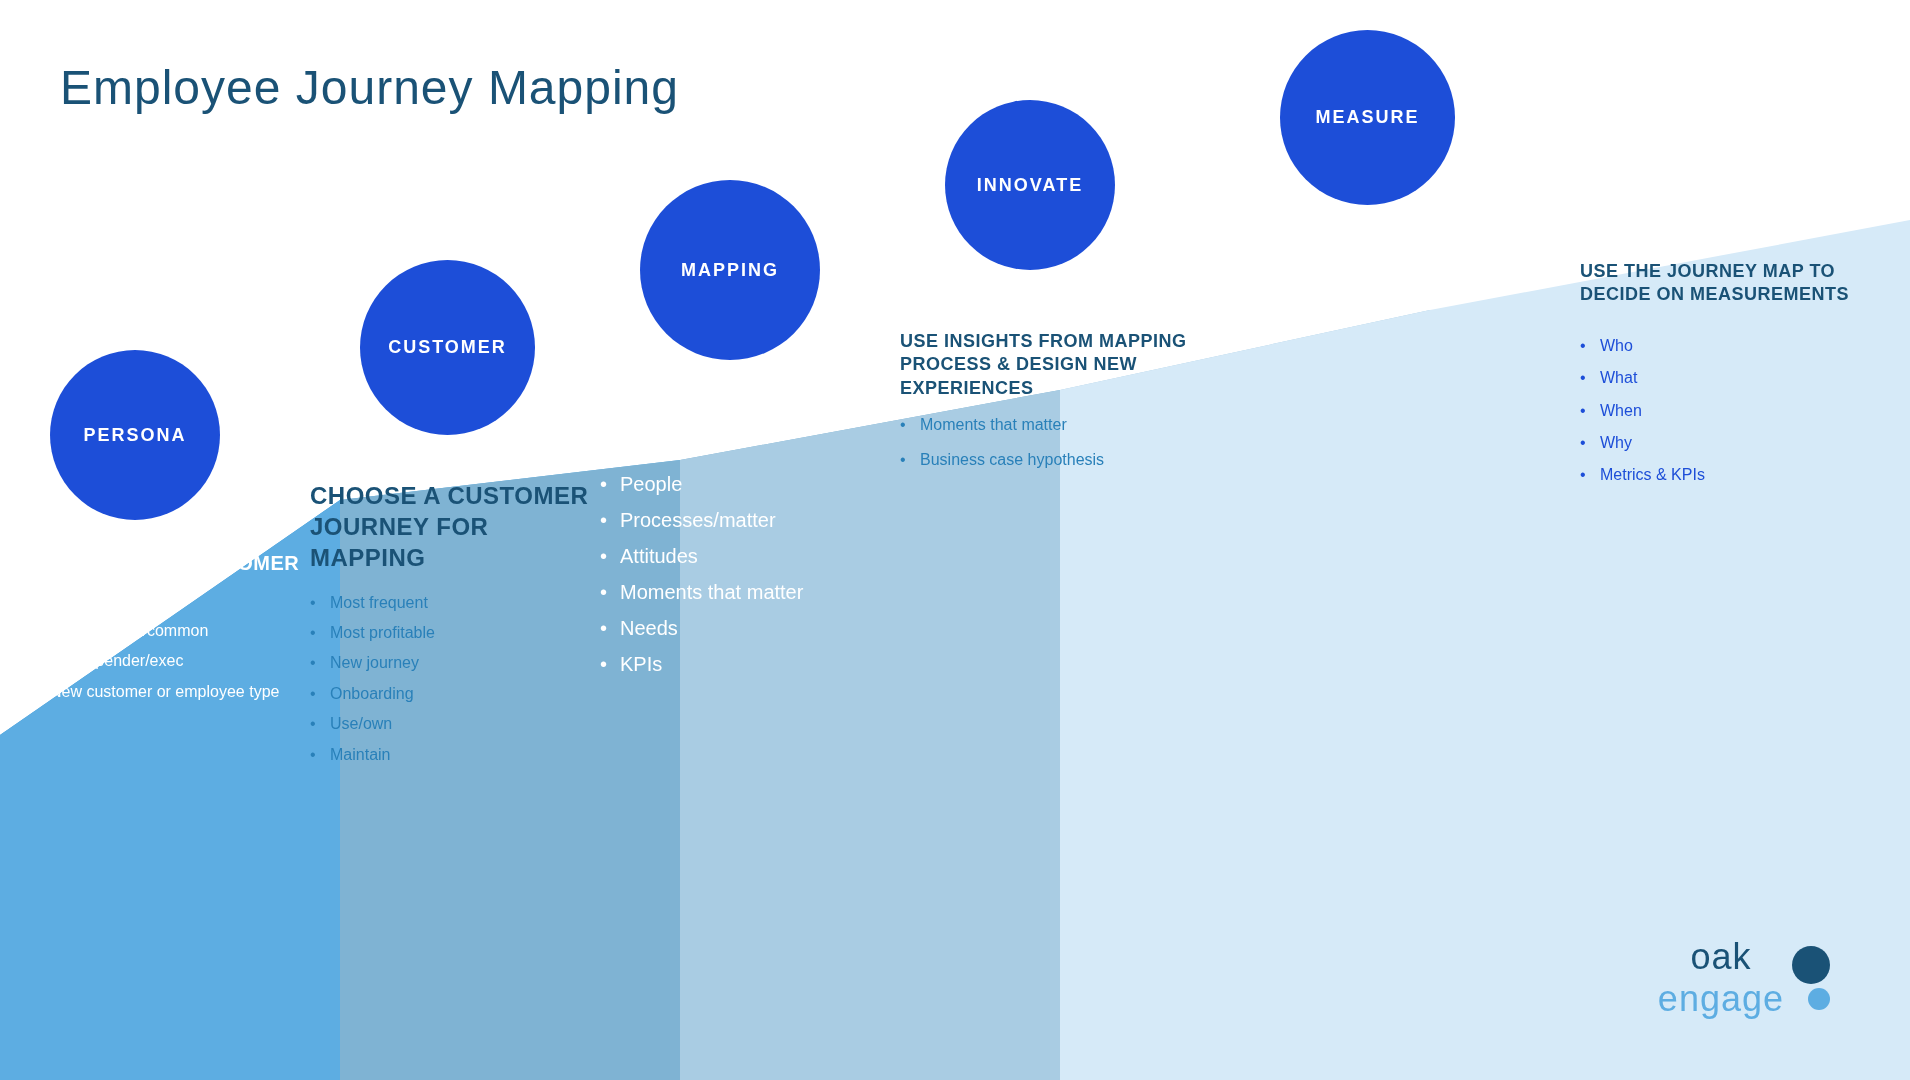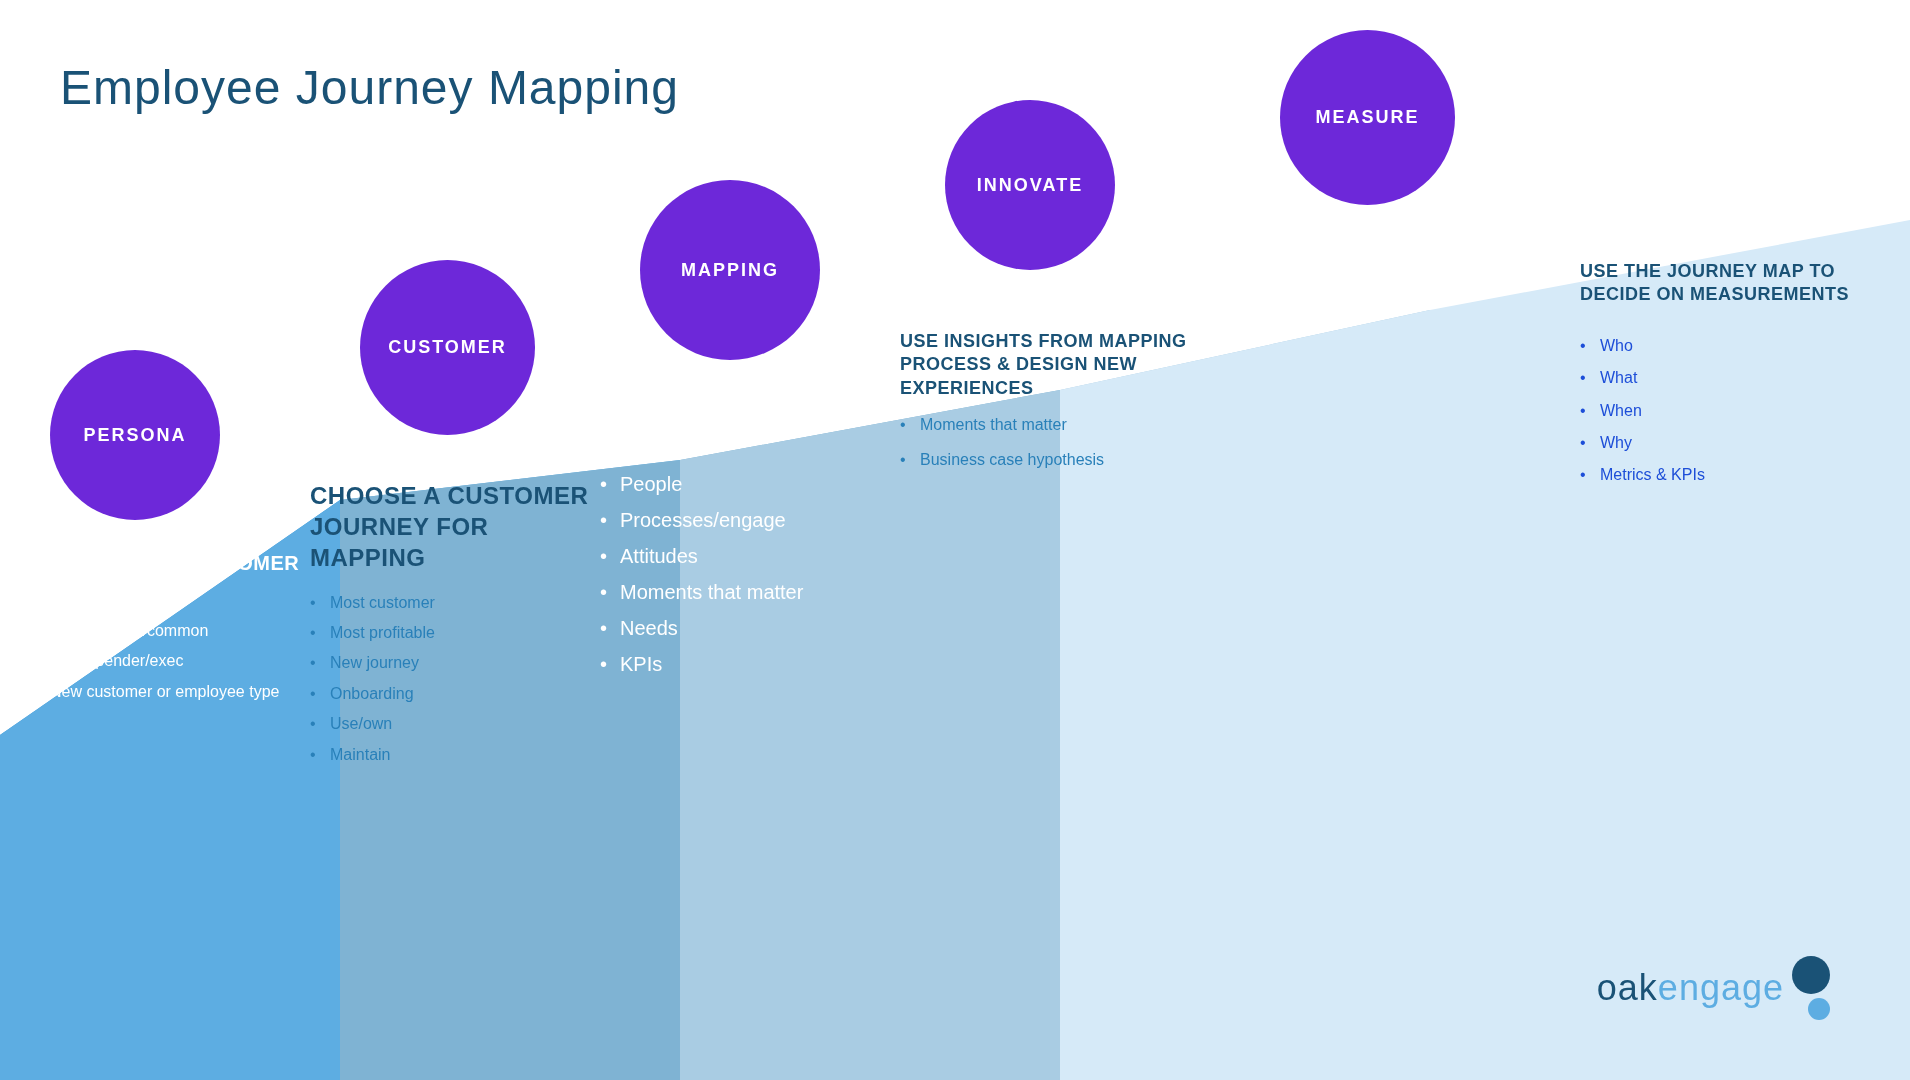--- a/index.html
+++ b/index.html
@@ -29,21 +29,21 @@
       left: 0;
       width: 1910px;
       height: 1080px;
       overflow: hidden;
     }
 
     
     .circle {
       position: absolute;
       border-radius: 50%;
-      background: #6d28d9;
+      background: #1d4ed8;
       display: flex;
       align-items: center;
       justify-content: center;
       text-align: center;
       color: white;
       font-size: 18px;
       font-weight: 700;
       letter-spacing: 2px;
     }
 
@@ -229,20 +229,21 @@
     .logo {
       position: absolute;
       bottom: 60px;
       right: 80px;
       display: flex;
       flex-direction: column;
       align-items: flex-end;
     }
     .logo-text {
       display: flex;
+      flex-direction: column;
       align-items: center;
     }
     .logo-oak {
       font-size: 36px;
       font-weight: 300;
       color: #1a5276;
       letter-spacing: 1px;
     }
     .logo-engage {
       font-size: 36px;
@@ -313,32 +314,32 @@
 
 <div class="section-1">
   <div class="heading">DESIGN YOUR CUSTOMER PERSONA</div>
   <div class="list-item">Most popular/common</div>
   <div class="list-item">High spender/exec</div>
   <div class="list-item">New customer or employee type</div>
 </div>
 
 <div class="section-2">
   <div class="heading">CHOOSE A CUSTOMER JOURNEY FOR MAPPING</div>
-  <div class="list-item">Most customer</div>
+  <div class="list-item">Most frequent</div>
   <div class="list-item">Most profitable</div>
   <div class="list-item">New journey</div>
   <div class="list-item">Onboarding</div>
   <div class="list-item">Use/own</div>
   <div class="list-item">Maintain</div>
 </div>
 
 <div class="section-3">
   <div class="heading">GO THROUGH THE MAPPING PROCESS</div>
   <div class="list-item">People</div>
-  <div class="list-item">Processes/engage</div>
+  <div class="list-item">Processes/matter</div>
   <div class="list-item">Attitudes</div>
   <div class="list-item">Moments that matter</div>
   <div class="list-item">Needs</div>
   <div class="list-item">KPIs</div>
 </div>
 
 <div class="section-4">
   <div class="heading">USE INSIGHTS FROM MAPPING PROCESS &amp; DESIGN NEW EXPERIENCES</div>
   <div class="list-item">Moments that matter</div>
   <div class="list-item">Business case hypothesis</div>

